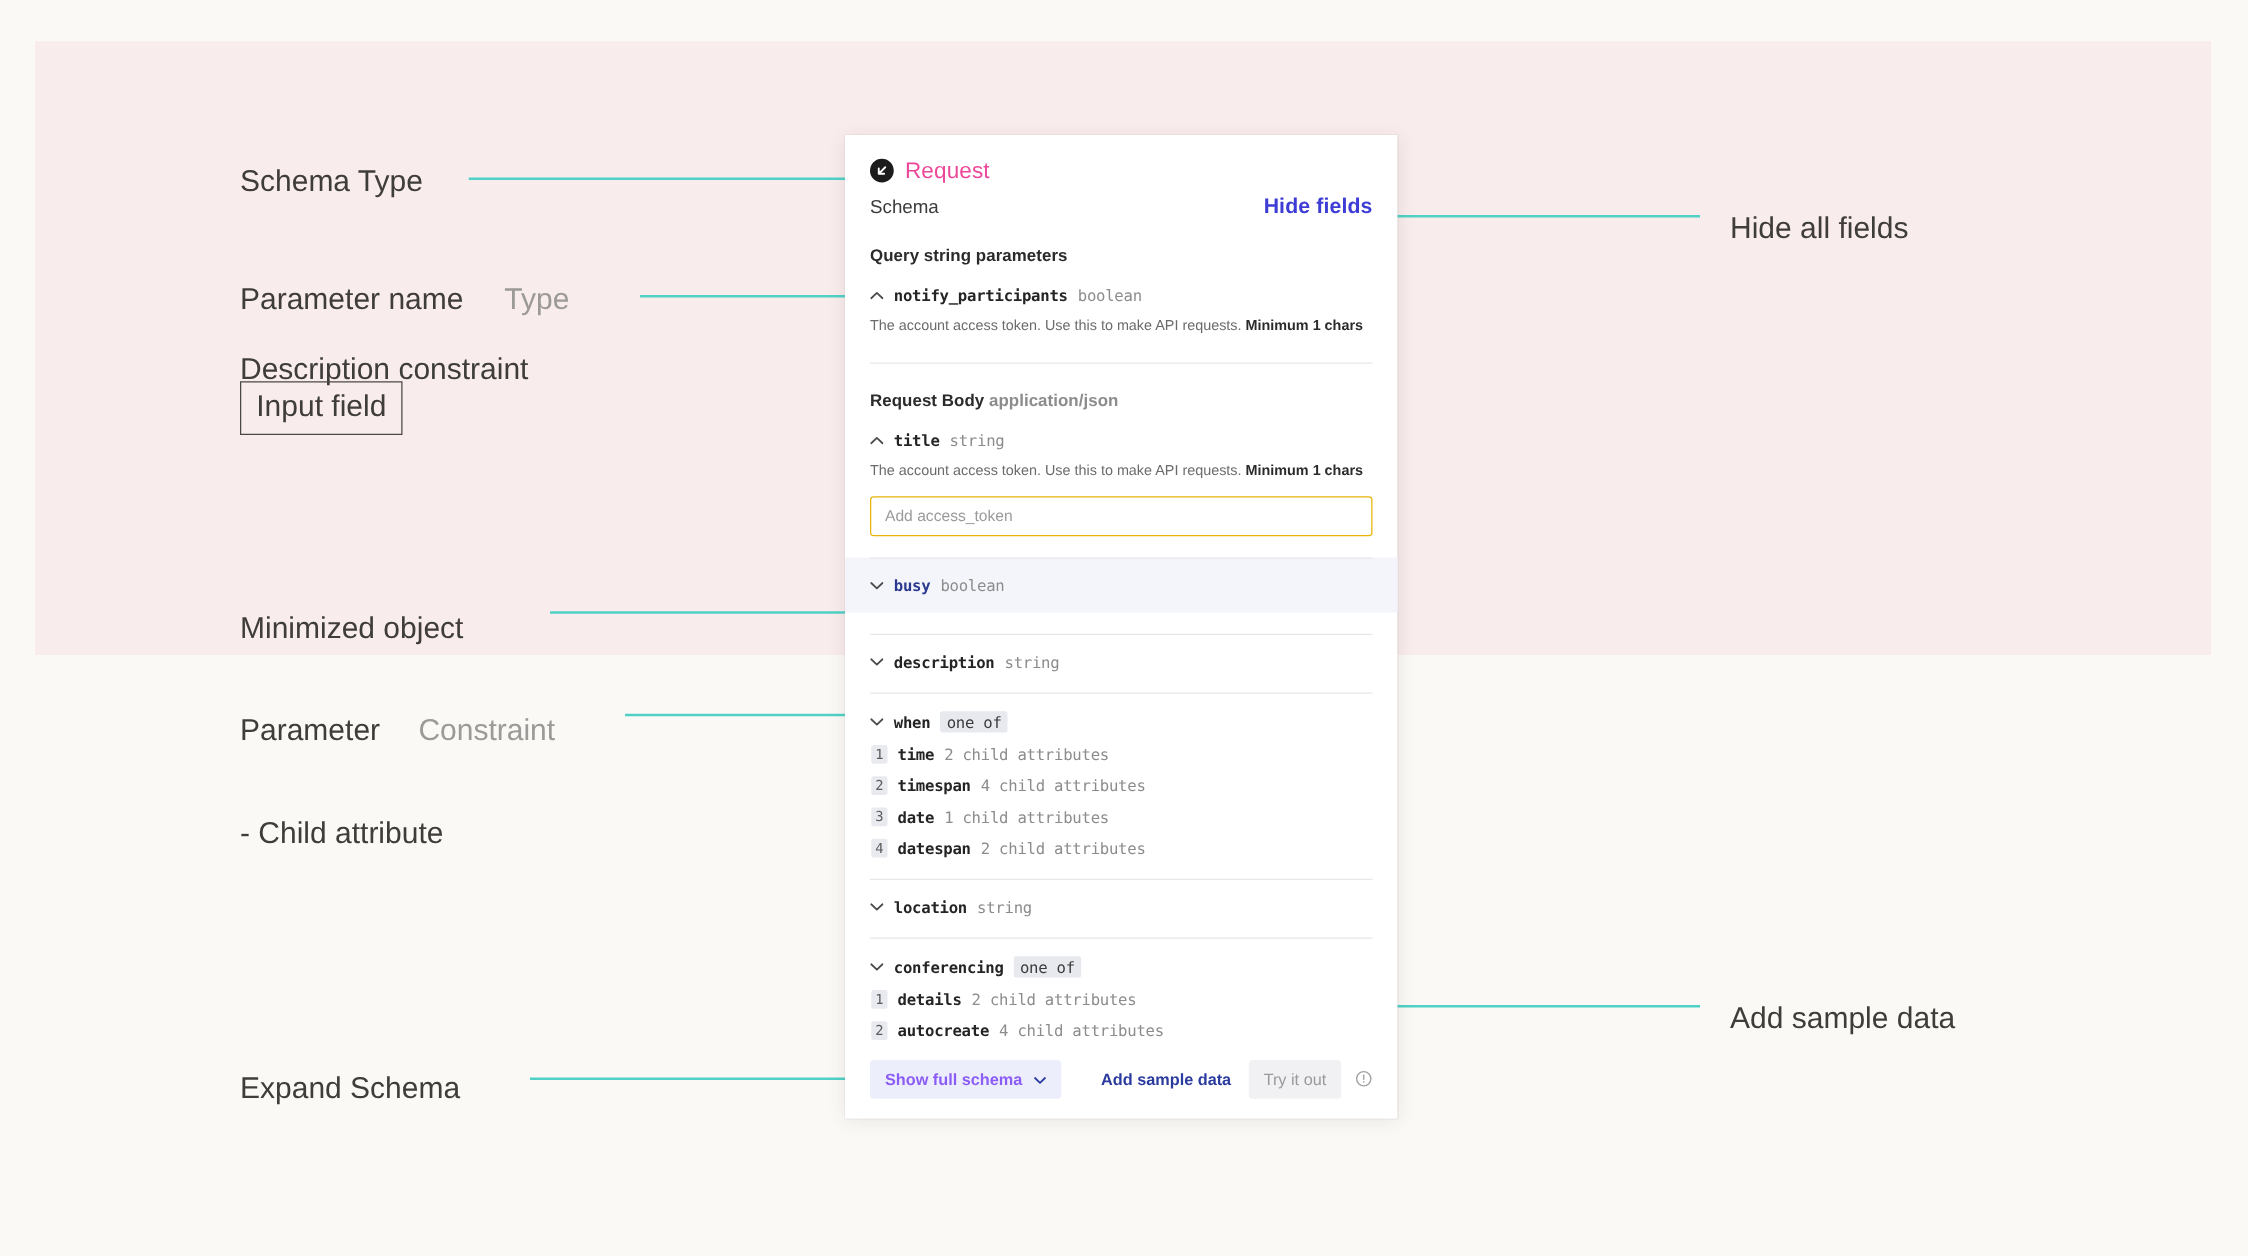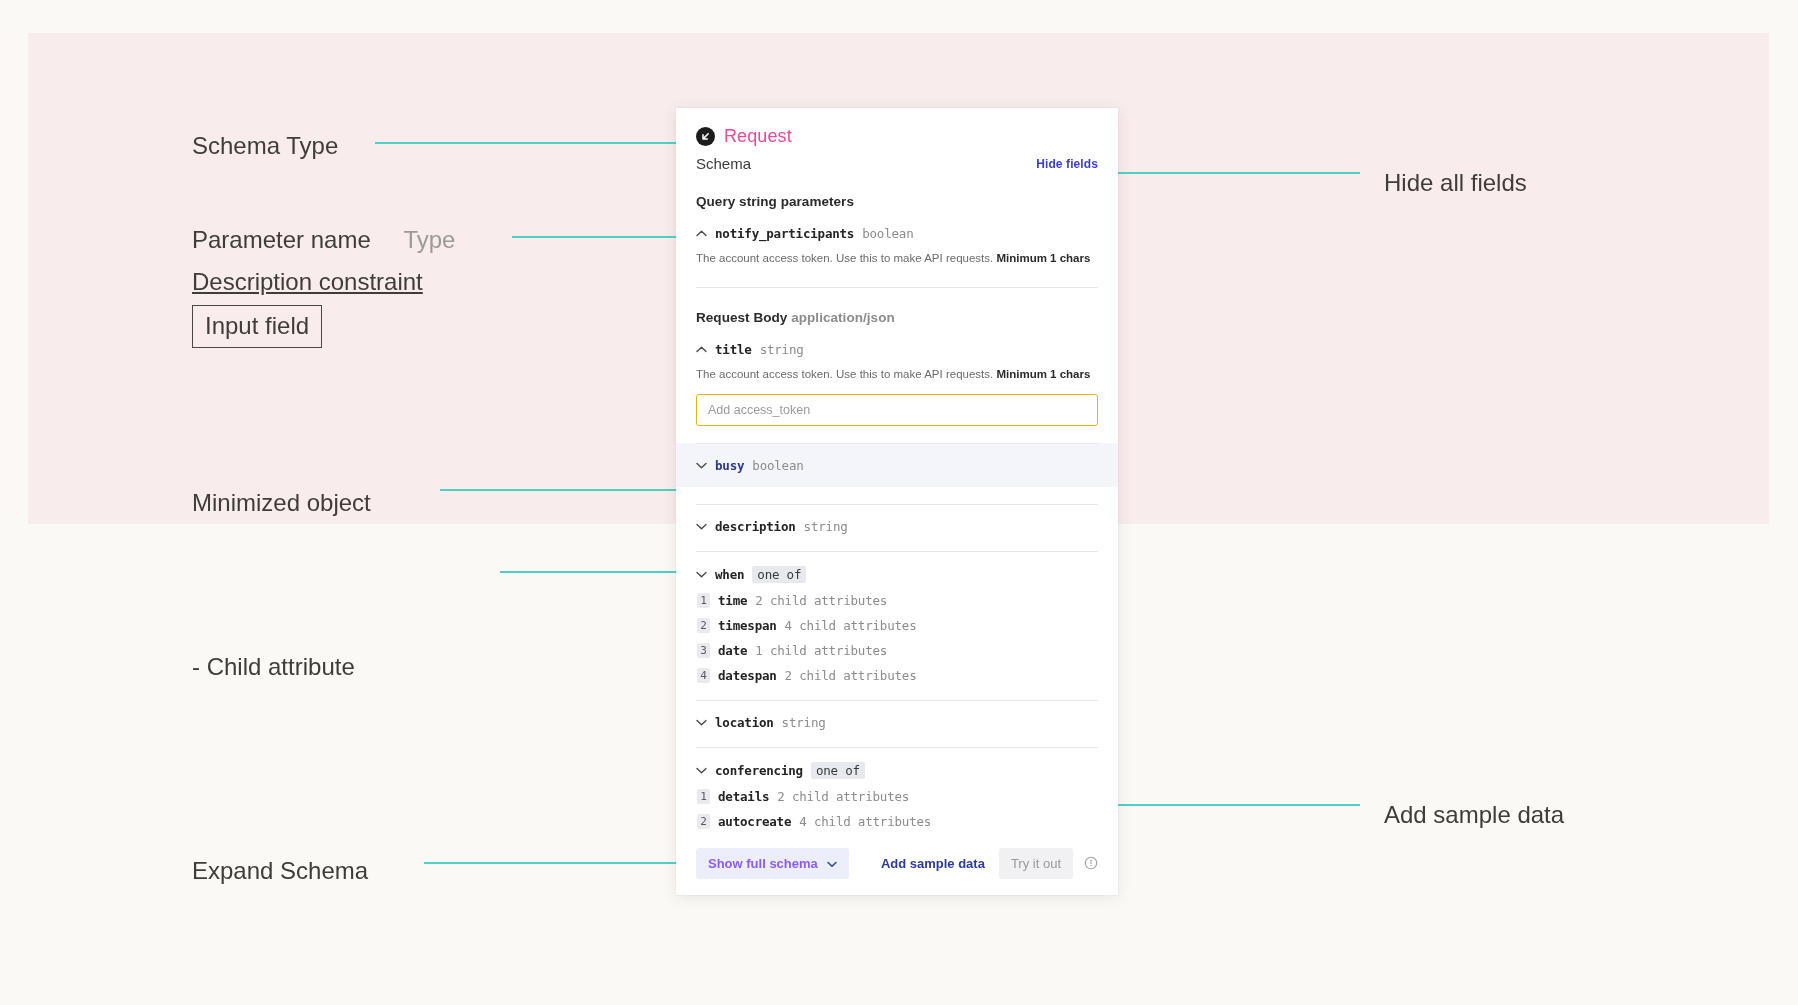--- a/index.html
+++ b/index.html
@@ -66,21 +66,21 @@
   }
   .req-icon svg { display: block; }
   .card-title { font-size: 18px; color: #ec4899; letter-spacing: .1px; }
 
   .schema-row {
     display: flex; align-items: center; justify-content: space-between;
     margin-top: 8px;
   }
   .schema-label { font-size: 15px; color: #3b3b3b; }
   .hide-fields {
-    font-size: 12px; font-weight: bold; color: #3d3dd6;
+    font-size: 17px; font-weight: bold; color: #3d3dd6;
     cursor: pointer; letter-spacing: .1px;
   }
 
   .section-head {
     font-size: 13.5px; font-weight: bold; color: #2b2b2b;
     margin-top: 22px; letter-spacing: .05px;
   }
 
   
   .field-head {
@@ -196,26 +196,30 @@
 
   <div class="pink-band"></div>
 
   <div class="anno" style="left:192px; top:130px;">Schema Type</div>
 
   <div class="anno" style="left:192px; top:224px;">
     <span>Parameter name</span>
     <span class="muted" style="margin-left:26px;">Type</span>
   </div>
 
-  <div class="anno" style="left:192px; top:266px;text-decoration:underline;">Description constraint</div>
+  <div class="anno" style="left:192px; top:280px;">Description constraint</div>
 
   <div class="anno-box" style="left:192px; top:305px;">Input field</div>
 
   <div class="anno" style="left:192px; top:487px;">Minimized object</div>
 
+  <div class="anno" style="left:192px; top:569px;">
+    <span>Parameter</span>
+    <span class="muted" style="margin-left:24px;">Constraint</span>
+  </div>
 
 
   <div class="anno" style="left:192px; top:651px;">- Child attribute</div>
 
   <div class="anno" style="left:192px; top:855px;">Expand Schema</div>
 
   <div class="anno" style="left:1384px; top:167px;">Hide all fields</div>
 
   <div class="anno" style="left:1384px; top:799px;">Add sample data</div>
 

